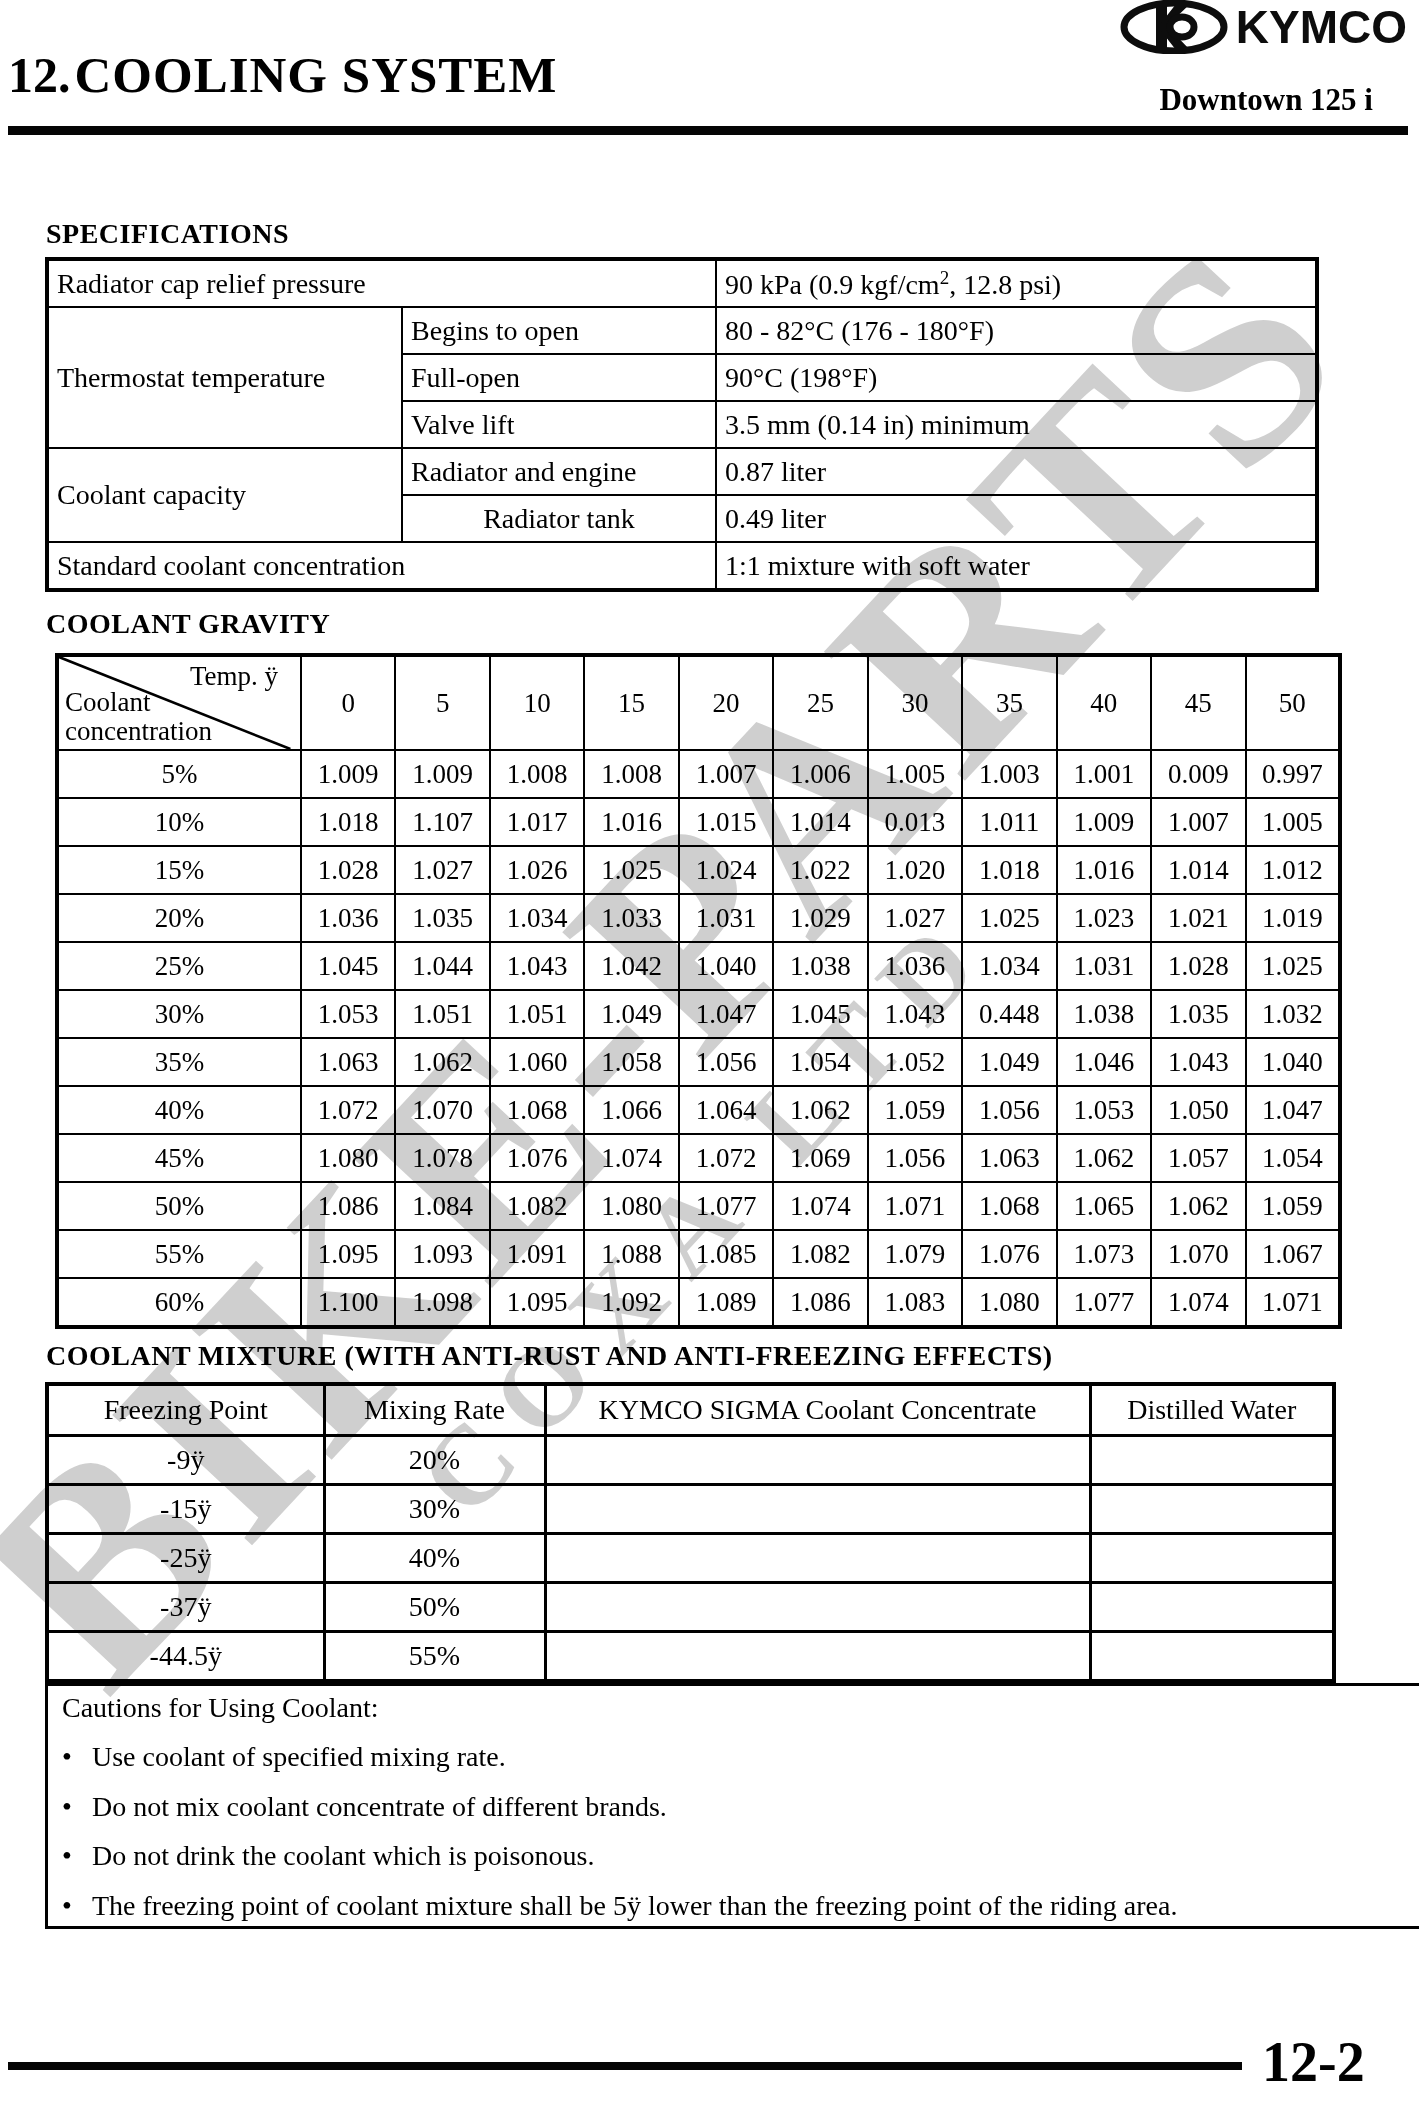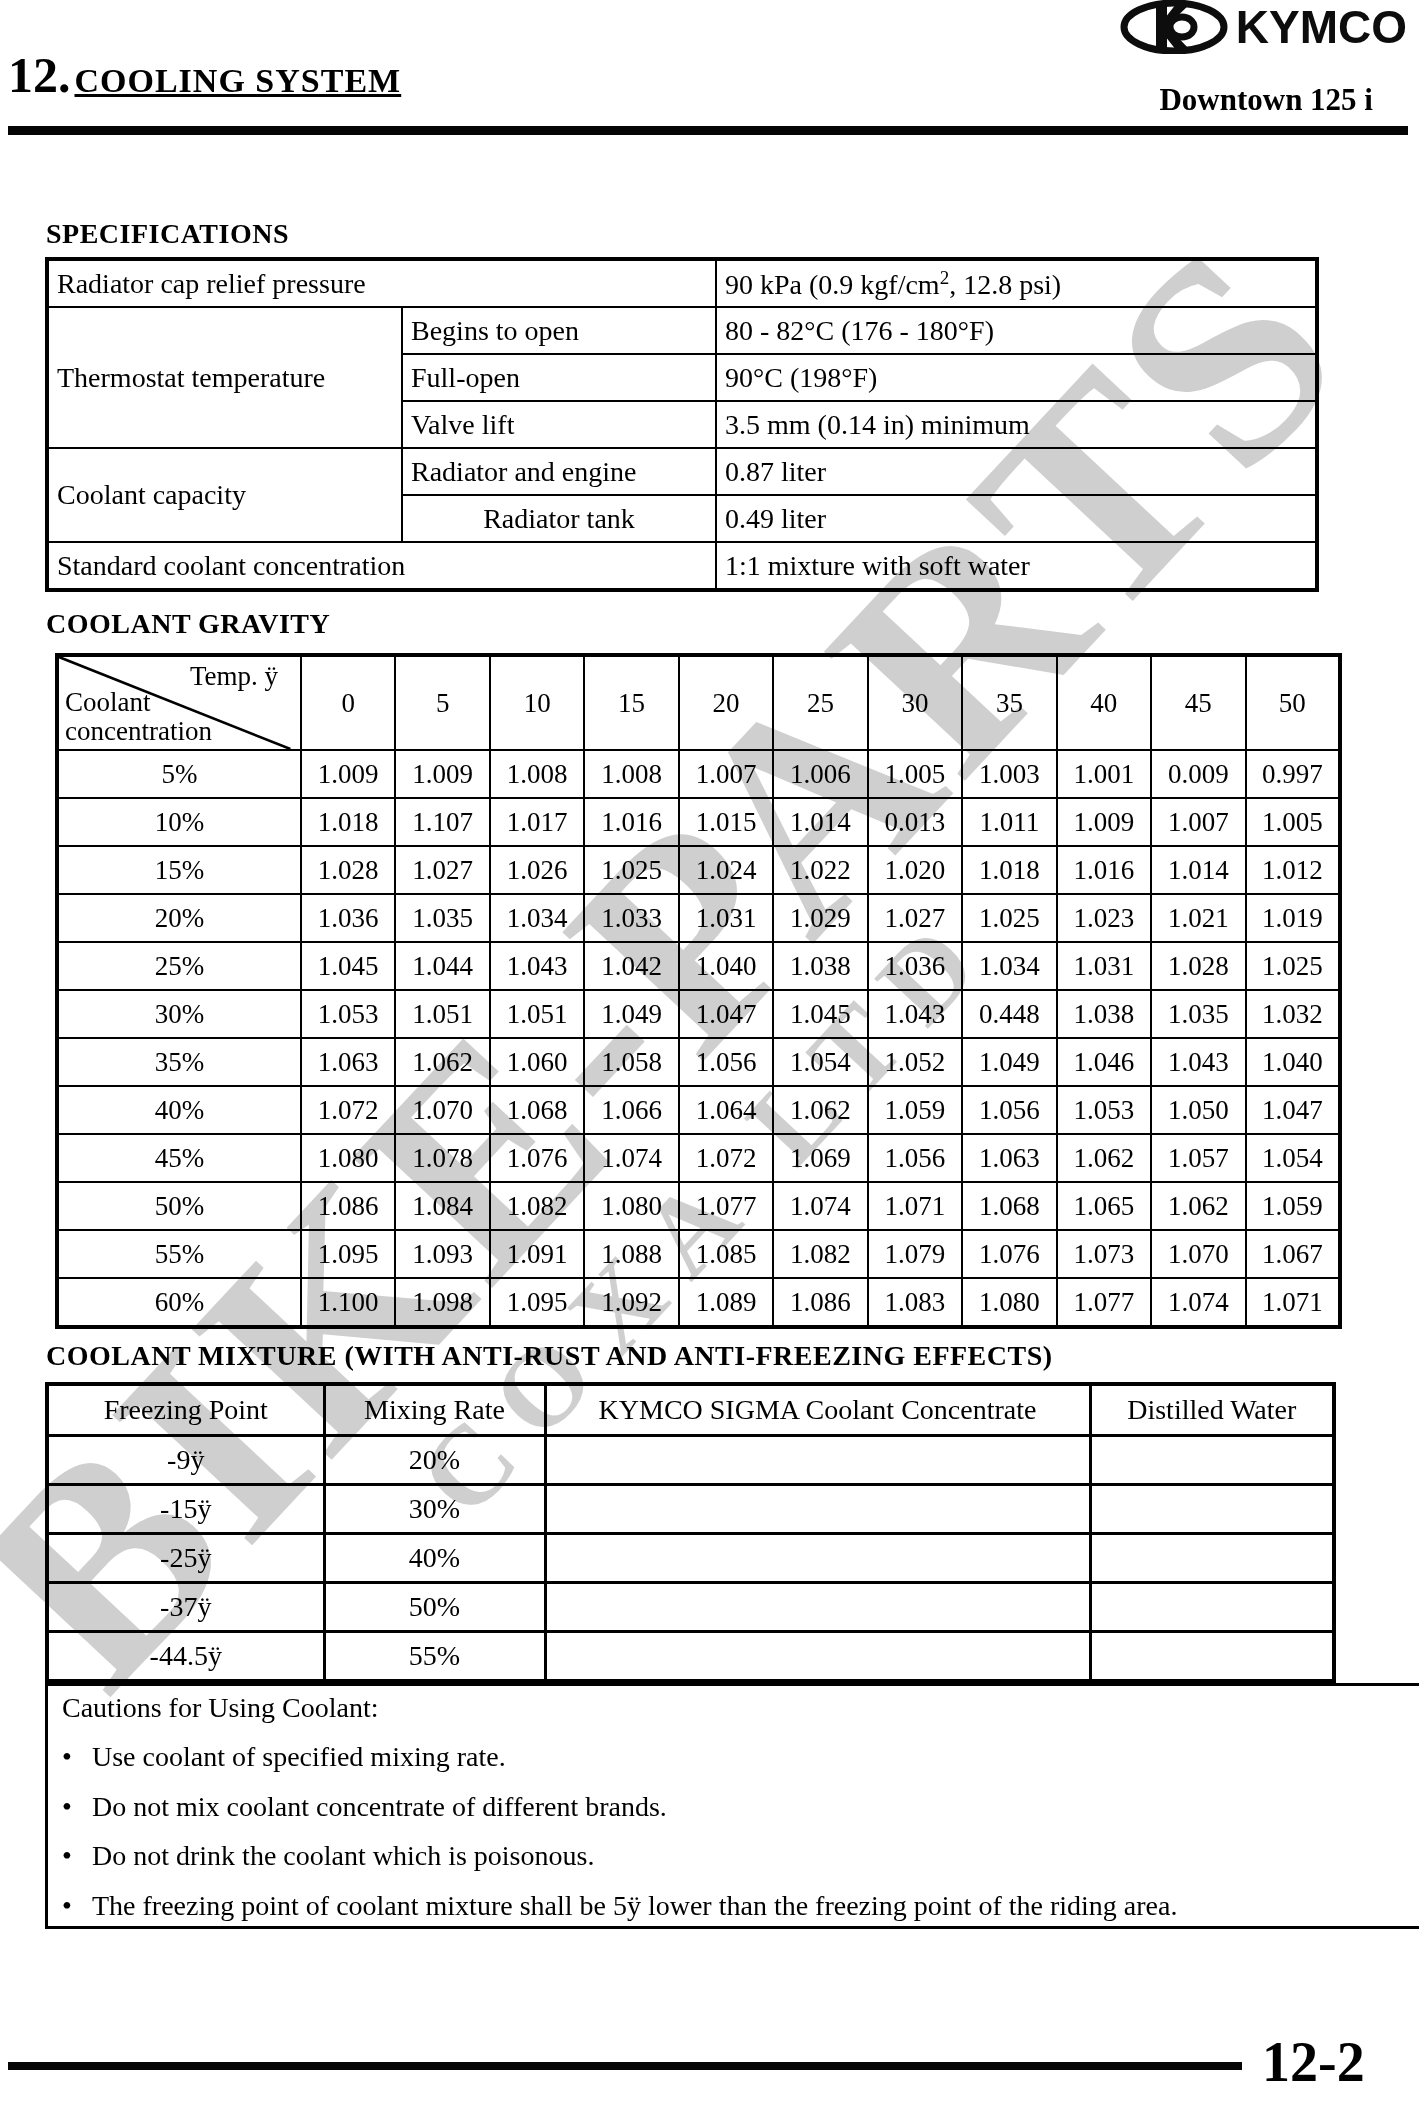--- a/index.html
+++ b/index.html
@@ -17,21 +17,21 @@
     color:#c7c7c7; opacity:0.85; z-index:0;
     pointer-events:none;
   }
   .wm-line1 { font-size:292px; font-weight:bold; letter-spacing:8px; line-height:0.9; }
   .wm-line2 { font-size:112px; font-weight:bold; letter-spacing:26px; margin-top:6px; transform:translateX(-150px); }
   
   .logo { position:absolute; top:0px; right:12px; display:flex; align-items:center; gap:8px; z-index:2; }
   .logo-word { font-family:"Liberation Sans", sans-serif; font-weight:bold; font-size:46px; letter-spacing:0px; color:#0d0d0d; }
   .chapter-title { position:absolute; left:8px; top:46px; z-index:2; font-weight:bold; white-space:nowrap; }
   .chapter-num { font-size:50px; }
-  .chapter-name { font-size:34px; letter-spacing:1px;text-decoration:underline; }
+  .chapter-name { font-size:51px; letter-spacing:1px; }
   .model-name { position:absolute; top:82px; right:46px; font-size:31px; font-weight:bold; z-index:2; }
   .header-rule { position:absolute; left:8px; top:126px; width:1400px; height:9px; background:#050505; z-index:2; }
   
   .section-heading { position:absolute; left:46px; font-size:28px; font-weight:bold; letter-spacing:0.5px; z-index:2; }
   #h-spec { top:218px; }
   #h-gravity { top:608px; }
   #h-mixture { top:1340px; }
   
   table { border-collapse:collapse; table-layout:fixed; z-index:1; position:absolute; }
   td, th { border:2px solid #000; font-weight:normal; overflow:hidden; }

